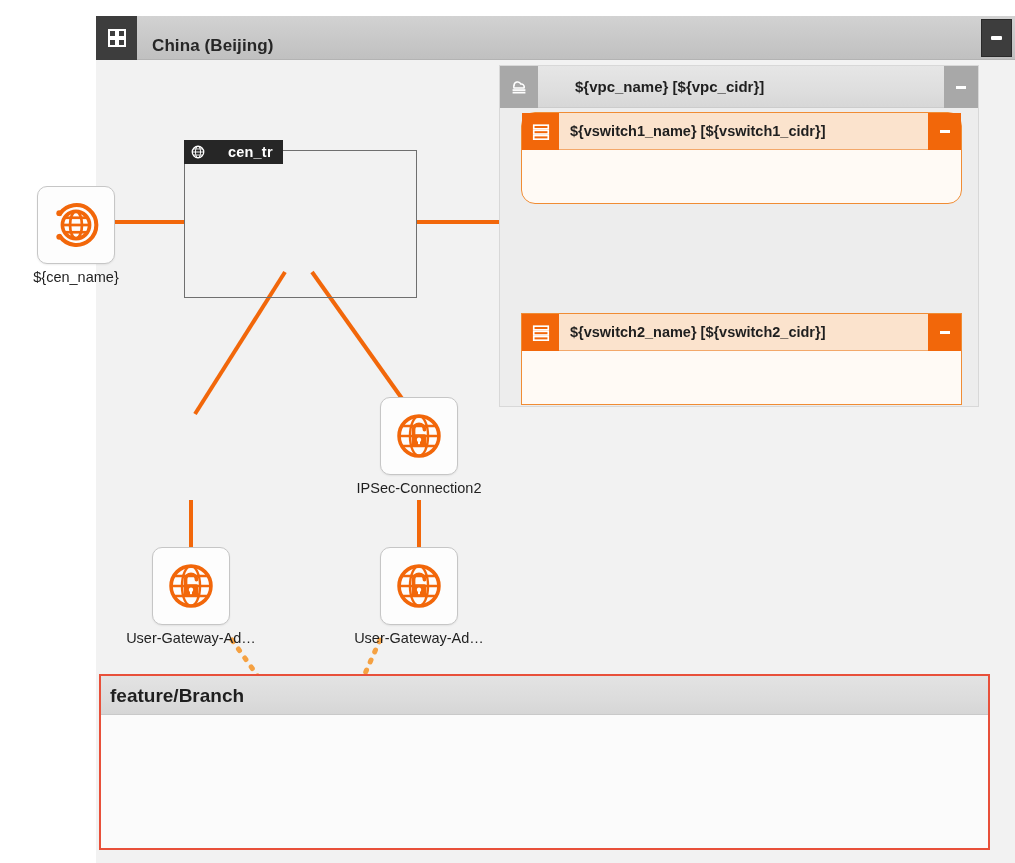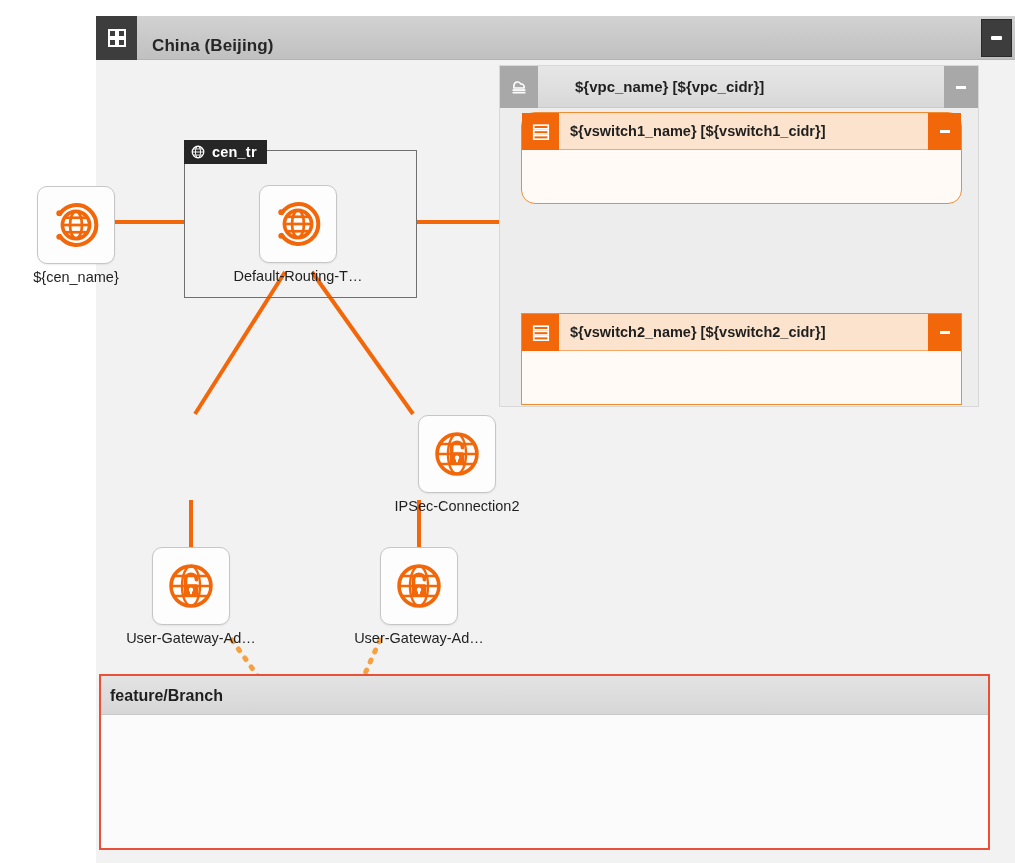--- a/index.html
+++ b/index.html
@@ -161,21 +161,21 @@
     background: transparent;
     border: 1px solid #6f6f6f;
   }
   .cen-badge {
     position: absolute;
     left: 184px; top: 140px;
     height: 24px;
     background: #262626;
     display: flex; align-items: center;
     padding: 0 10px 0 6px;
-    gap: 6px;
+    gap: 22px;
   }
   .cen-badge-label {
     font-size: 14.5px; font-weight: bold; color: #ffffff;
     white-space: nowrap; letter-spacing: .2px;
   }
 
   
   .node { position: absolute; }
   .node .tile {
     width: 78px; height: 78px;
@@ -191,21 +191,21 @@
     text-align: center;
     font-size: 14.5px;
     color: #1f1f1f;
     white-space: nowrap;
   }
 
   
   .node-cen     { left: 25px;  top: 186px; margin-left: 12px; }
   .node-routing { left: 259px; top: 185px; }
   .node-ipsec1  { left: 152px; top: 415px; }
-  .node-ipsec2  { left: 380px; top: 415px; margin-left: 38px; }
+  .node-ipsec2  { left: 380px; top: 397px; }
   .node-ugw1    { left: 152px; top: 547px; }
   .node-ugw2    { left: 380px; top: 547px; }
   .node-gwdev   { left: 281px; top: 732px; }
 
   .node-cen .caption     { width: 160px; margin-left: -41px; }
   .node-routing .caption { width: 160px; margin-left: -41px; }
   .node-ipsec1 .caption  { width: 170px; margin-left: -46px; }
   .node-ipsec2 .caption  { width: 170px; margin-left: -46px; }
   .node-ugw1 .caption    { width: 170px; margin-left: -46px; }
   .node-ugw2 .caption    { width: 170px; margin-left: -46px; }
@@ -220,21 +220,21 @@
     border: 2px solid #e8503a;
   }
   .branch-header {
     position: absolute; left: 0; top: 0; right: 0; height: 39px;
     background: linear-gradient(to bottom,#e3e3e3 0%, #dcdcdc 60%, #d6d6d6 100%);
     border-bottom: 1px solid #c9c9c9;
   }
   .branch-title {
     position: absolute; left: 9px; top: 0;
     height: 39px; line-height: 39px;
-    font-size: 16px; font-weight: bold; color: #1f1f1f;
+    font-size: 19px; font-weight: bold; color: #1f1f1f;
     white-space: nowrap;
   }
 </style>
 </head>
 <body>
 
 <div id="stage">
 
   <div class="region-panel"></div>
   <div class="canvas"></div>
@@ -343,35 +343,20 @@
         <circle cx="32" cy="32" r="15" fill="none" stroke="#f2670a" stroke-width="4"></circle>
         <ellipse cx="32" cy="32" rx="6.6" ry="15" fill="none" stroke="#f2670a" stroke-width="3"></ellipse>
         <line x1="17" y1="32" x2="47" y2="32" stroke="#f2670a" stroke-width="3"></line>
         <line x1="20.5" y1="24" x2="43.5" y2="24" stroke="#f2670a" stroke-width="3"></line>
         <line x1="20.5" y1="40" x2="43.5" y2="40" stroke="#f2670a" stroke-width="3"></line>
       </svg>
     </div>
     <div class="caption">${cen_name}</div>
   </div>
 
-  <div class="node node-routing">
-    <div class="tile">
-      <svg width="58" height="58" viewBox="0 0 64 64">
-        <path d="M14 20 A22 22 0 1 1 14 44" fill="none" stroke="#f2670a" stroke-width="4.5" stroke-linecap="round"></path>
-        <circle cx="13.5" cy="19" r="3.2" fill="#f2670a"></circle>
-        <circle cx="13.5" cy="45" r="3.2" fill="#f2670a"></circle>
-        <circle cx="32" cy="32" r="15" fill="none" stroke="#f2670a" stroke-width="4"></circle>
-        <ellipse cx="32" cy="32" rx="6.6" ry="15" fill="none" stroke="#f2670a" stroke-width="3"></ellipse>
-        <line x1="17" y1="32" x2="47" y2="32" stroke="#f2670a" stroke-width="3"></line>
-        <line x1="20.5" y1="24" x2="43.5" y2="24" stroke="#f2670a" stroke-width="3"></line>
-        <line x1="20.5" y1="40" x2="43.5" y2="40" stroke="#f2670a" stroke-width="3"></line>
-      </svg>
-    </div>
-    <div class="caption">Default-Routing-T…</div>
-  </div>
 
 
   <div class="node node-ipsec2">
     <div class="tile">
       <svg width="58" height="58" viewBox="0 0 64 64">
         <circle cx="32" cy="32" r="22" fill="none" stroke="#f2670a" stroke-width="4"></circle>
         <ellipse cx="32" cy="32" rx="10" ry="22" fill="none" stroke="#f2670a" stroke-width="2.6"></ellipse>
         <line x1="10" y1="32" x2="54" y2="32" stroke="#f2670a" stroke-width="2.6"></line>
         <line x1="14" y1="21" x2="50" y2="21" stroke="#f2670a" stroke-width="2.6"></line>
         <line x1="14" y1="43" x2="50" y2="43" stroke="#f2670a" stroke-width="2.6"></line>

